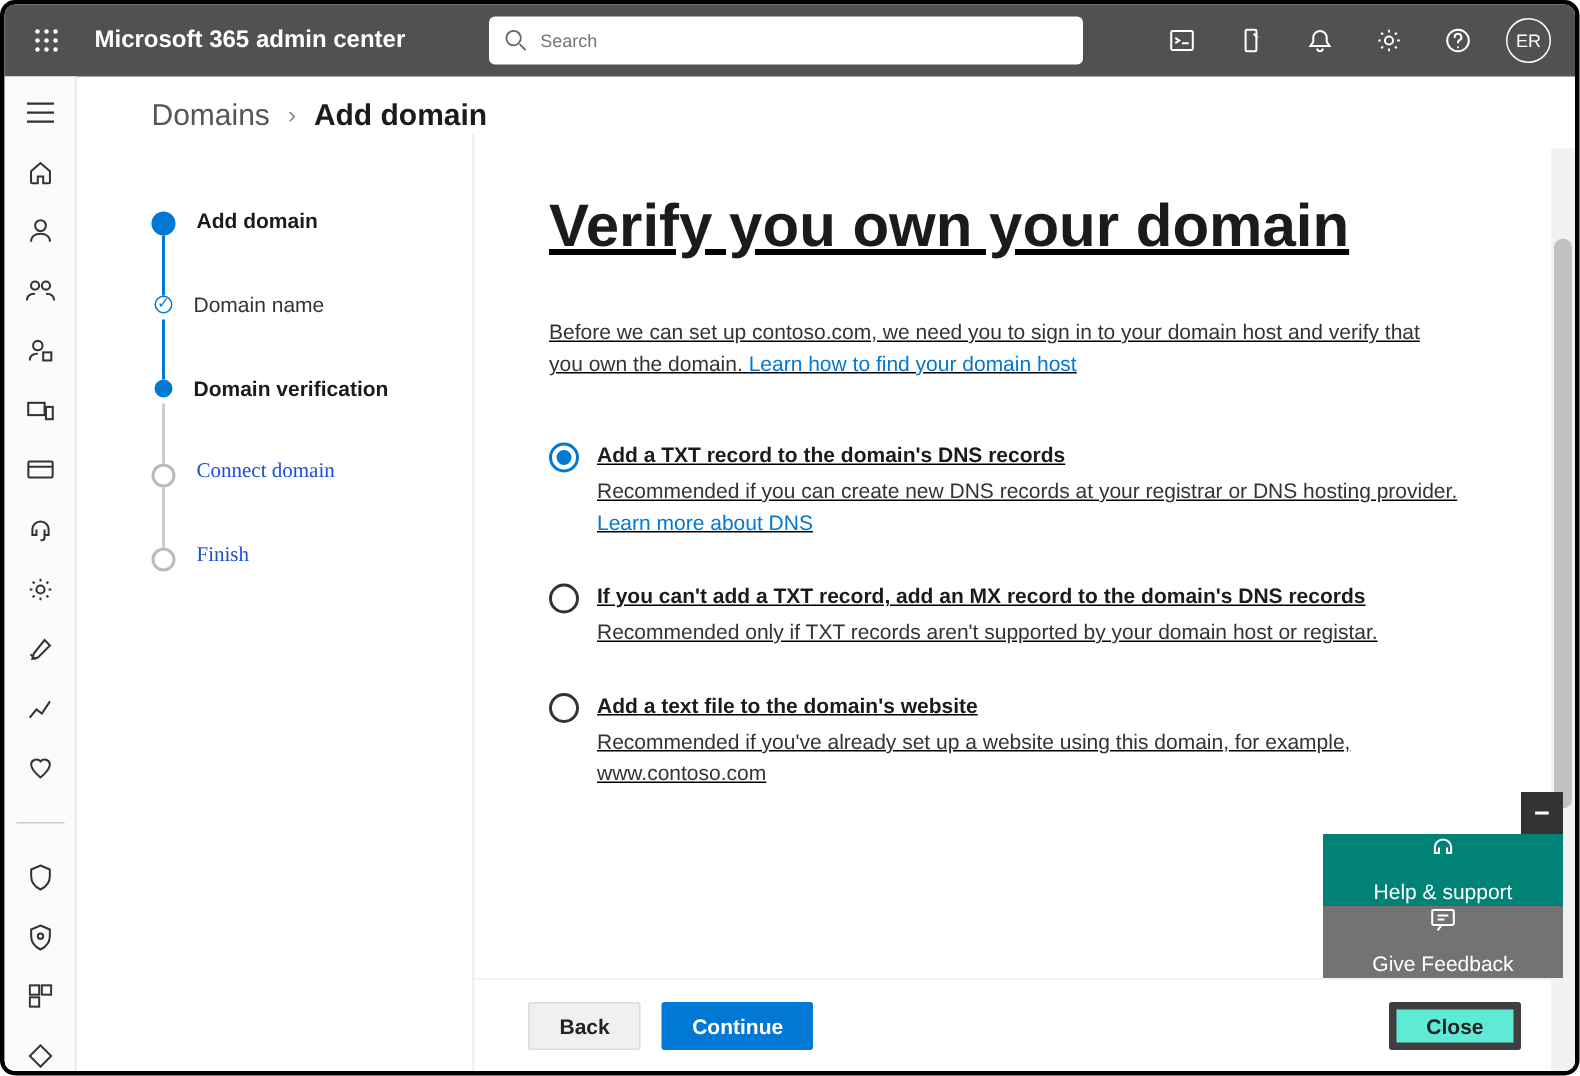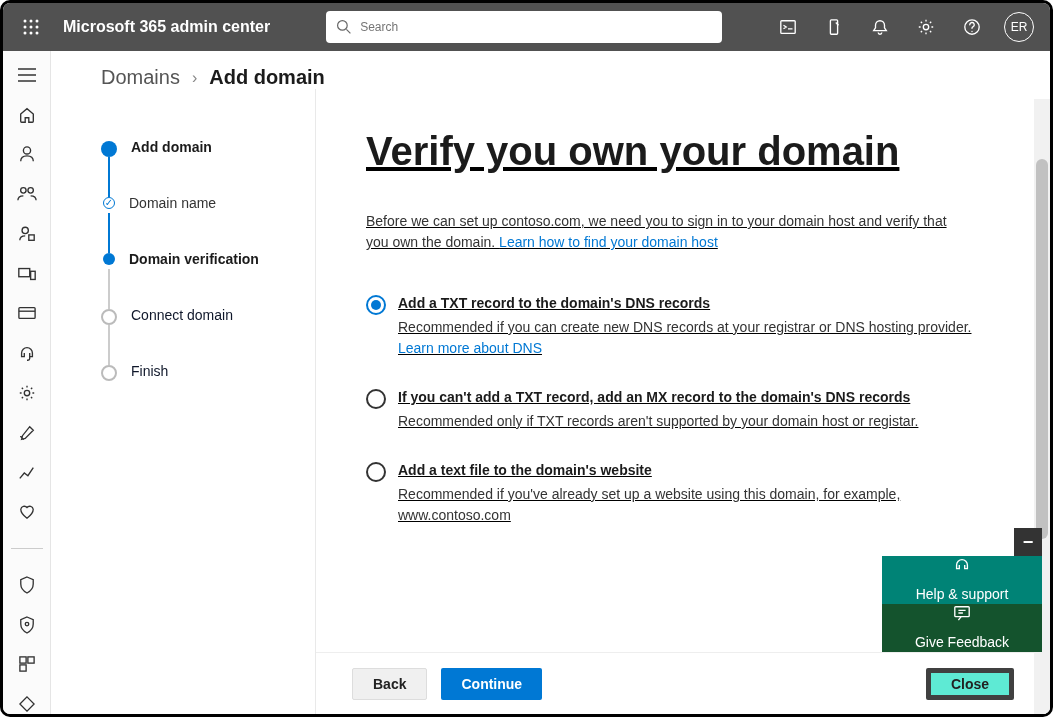--- a/index.html
+++ b/index.html
@@ -46,21 +46,21 @@
 .step-label { margin-left: 14px; font-size: 14px; color: #333; padding-bottom: 40px; }
 .step.active .step-dot { background: #0078d4; }
 .step.active .step-label { font-weight: 700; color: #1b1b1b; }
 .step.done .step-dot { background: #fff; border: 1px solid #0078d4; display: flex; align-items: center; justify-content: center; }
 .step.done .step-dot::after { content: '✓'; color: #0078d4; font-size: 10px; line-height: 1; }
 .step.sub { margin-left: 0; }
 .step.sub .step-dot { width: 12px; height: 12px; margin-left: 2px; }
 .step.current .step-dot { background: #0078d4; width: 12px; height: 12px; margin-left: 2px; }
 .step.current .step-label { font-weight: 700; color: #1b1b1b; }
 .step.pending .step-dot { background: #fff; border: 2px solid #bbb; }
-.step.pending .step-label { color: #0f172a; }
+.step.pending .step-label { color: #1d4ed8; font-family: Liberation Serif, serif; }
 
 
 .panel-col h1 { font-size: 40px; font-weight: 700; color: #1b1b1b; margin-bottom: 38px; line-height: 1.1; }
 .panel-desc { font-size: 14px; color: #333; line-height: 1.5; margin-bottom: 42px; max-width: 600px; }
 .panel-desc a, .opt-sub a { color: #0078d4; text-decoration: none; }
 
 .option { display: flex; gap: 12px; margin-bottom: 30px; align-items: flex-start; }
 .radio { width: 20px; height: 20px; border: 2px solid #333; border-radius: 50%; flex-shrink: 0; position: relative; cursor: pointer; }
 .radio.checked { border-color: #0078d4; }
 .radio.checked::after { content: ''; position: absolute; inset: 3px; background: #0078d4; border-radius: 50%; }
@@ -74,21 +74,21 @@
 .btn-secondary { background: #f0f0f0; color: #222; border: 1px solid #ddd; }
 .btn-primary { background: #0078d4; color: #fff; }
 .btn-close { margin-left: auto; background: #5eead4; color: #222; border: 5px solid #404040; }
 
 
 .help-widget { position: absolute; right: 8px; bottom: 62px; display: flex; flex-direction: column; z-index: 10; }
 .help-min { width: 28px; height: 28px; background: #333; color: #fff; display: flex; align-items: center; justify-content: center; align-self: flex-end; cursor: pointer; font-weight: bold; font-size: 18px; }
 .help-row { height: 48px; display: flex; align-items: center; gap: 12px; padding: 0 18px; color: #fff; font-size: 14px; cursor: pointer; min-width: 160px; flex-direction: column; }
 .help-row svg { stroke: #fff; fill: none; stroke-width: 1.5; }
 .help-support { background: #008376; }
-.help-feedback { background: #14532d; }
+.help-feedback { background: #737373; }
 
 
 .scroll-stub { position: absolute; right: 0; top: 48px; width: 16px; bottom: 0; background: #f1f1f1; }
 .scroll-thumb { position: absolute; left: 2px; right: 2px; top: 60px; height: 380px; background: #c1c1c1; border-radius: 6px; }
 </style>
 </head>
 <body>
 
 <div class="topbar">
   <div class="waffle">

